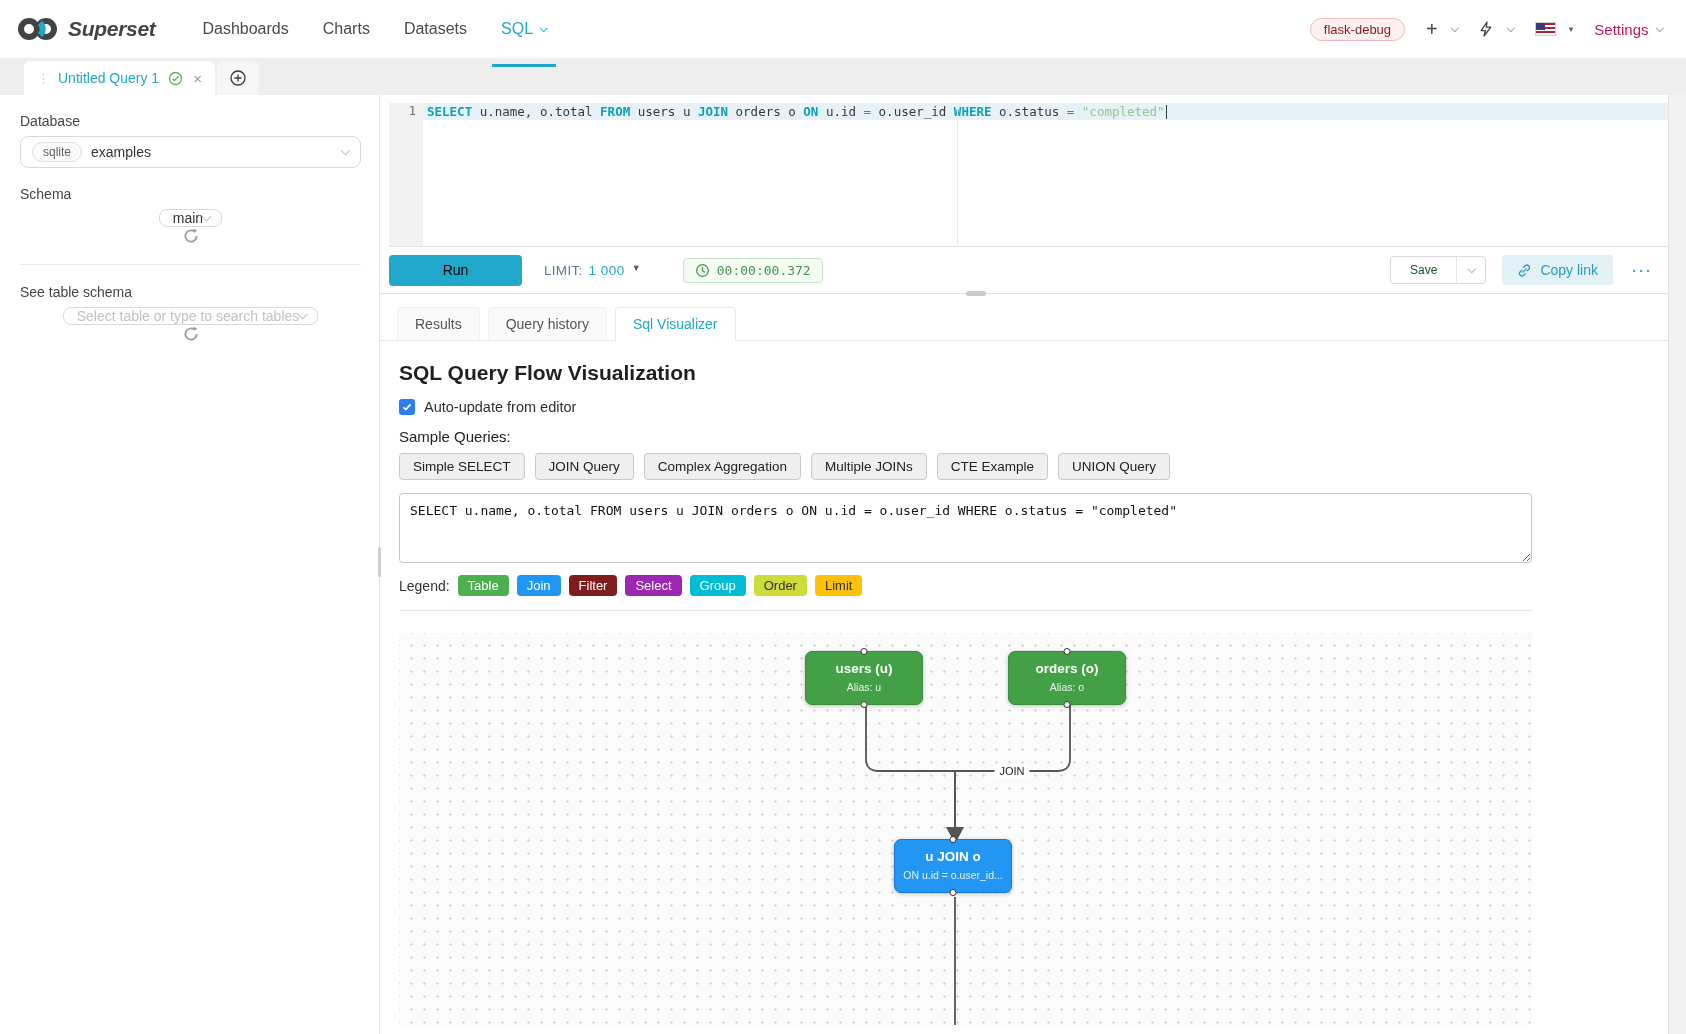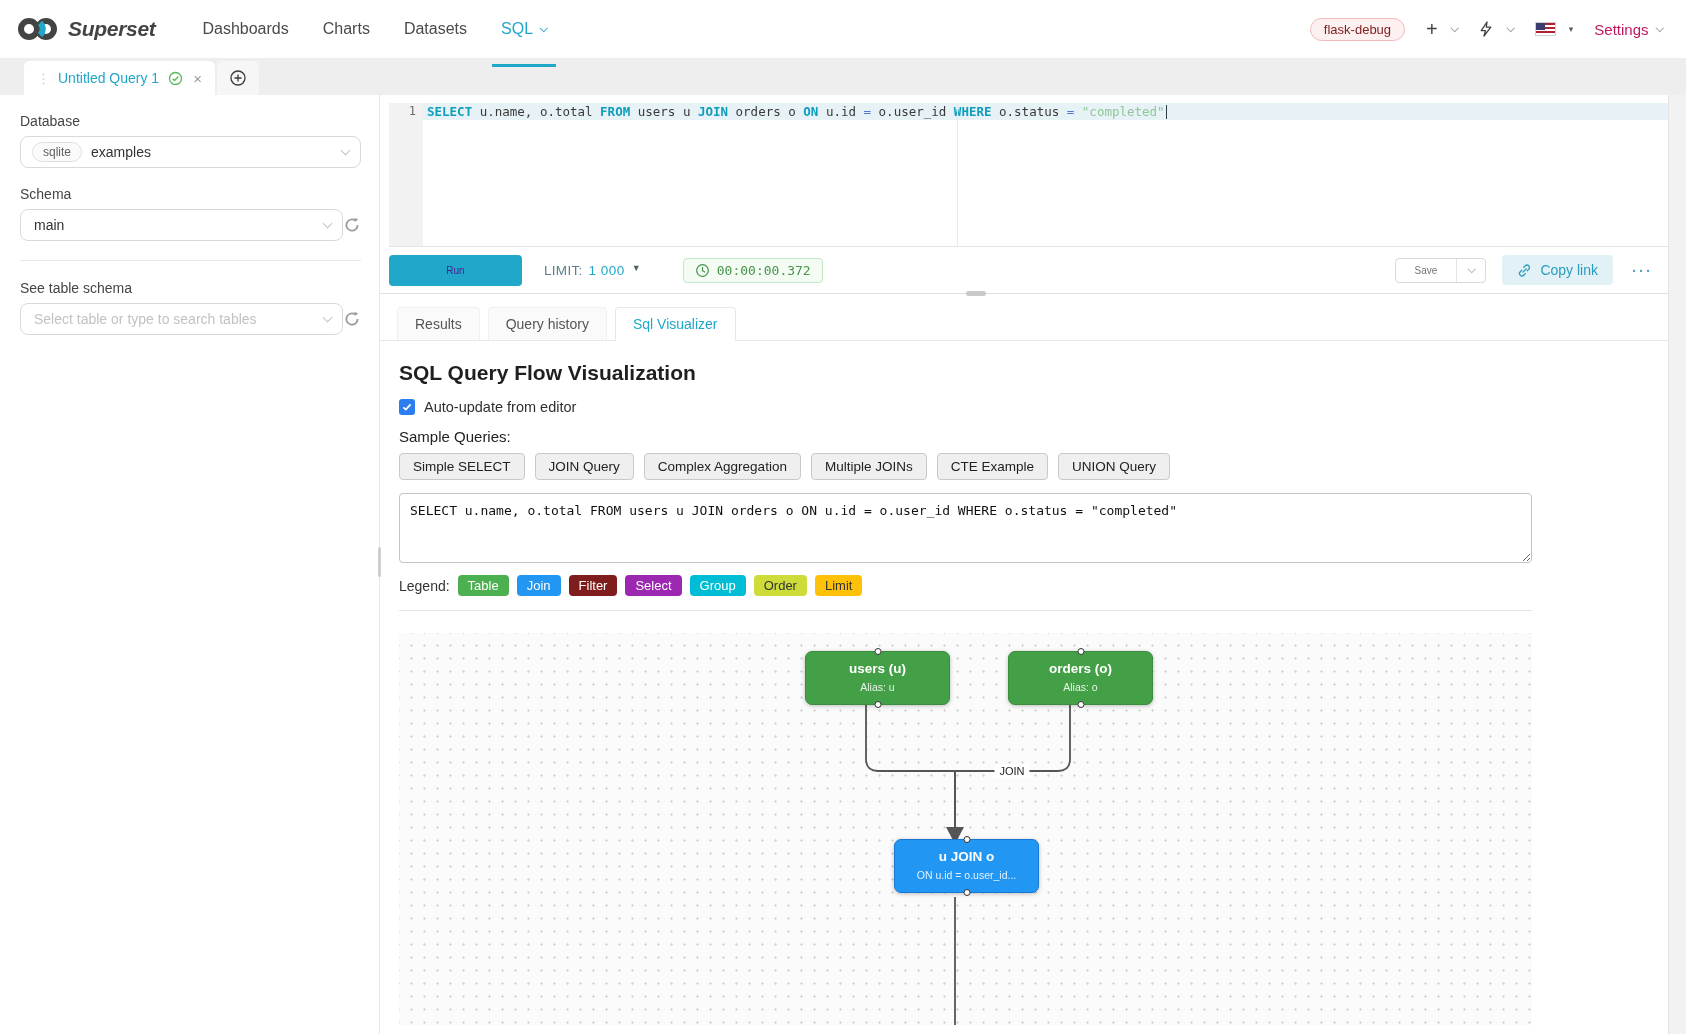--- a/index.html
+++ b/index.html
@@ -38,21 +38,21 @@
   
   .body { display: flex; height: 939px; }
   .sidebar { width: 380px; padding: 18px 18px 0 20px; border-right: 1px solid #e6e6e6; position: relative; background: #fff; }
   .side-label { font-size: 14px; color: #454545; margin-bottom: 7px; }
   .sel { height: 32px; border: 1px solid #d9d9d9; border-radius: 8px; display: flex; align-items: center; padding: 0 11px; background: #fff; cursor: pointer; }
   .sel .sel-chev { margin-left: auto; width: 7px; height: 7px; border-right: 1.6px solid #c3c3c3; border-bottom: 1.6px solid #c3c3c3; transform: rotate(45deg); margin-top: -4px; }
   .engine-tag { font-size: 12px; color: #5f5f5f; background: #fafafa; border: 1px solid #e0e0e0; border-radius: 11px; padding: 2px 10px; }
   .sel-value { font-size: 14px; color: #333; margin-left: 9px; }
   .sel-value.solo { margin-left: 2px; }
   .sel-placeholder { font-size: 14px; color: #c2c2c2; margin-left: 2px; white-space: nowrap; overflow: hidden; }
-  .sel-row { display: flex; align-items: center; margin-bottom: 0; }
+  .sel-row { display: flex; align-items: center; margin-bottom: 0; flex-direction: column; }
   .sel-row .sel { flex: 1; }
   .refresh-btn { flex: 0 0 auto; width: 18px; height: 18px; cursor: pointer; }
   .side-divider { border-top: 1px solid #e8e8e8; margin: 19px 0; }
   .mt18 { margin-top: 18px; }
   .side-resize-handle { position: absolute; right: -2px; top: 452px; width: 3px; height: 30px; background: #cfcfcf; border-radius: 2px; cursor: col-resize; }
 
   .main { flex: 1; display: flex; flex-direction: column; background: #fff; padding-top: 8px; min-width: 0; }
   .scroll-strip { width: 18px; background: #f2f2f2; border-left: 1px solid #e3e3e3; }
 
   
@@ -63,28 +63,28 @@
   .code-line { position: relative; padding-left: 4px; white-space: pre; }
   .tok-kw { color: #0e9dbb; font-weight: 700; }
   .tok-pl { color: #3a3a3a; }
   .tok-op { color: #4f76d6; }
   .tok-str { color: #8fc795; }
   .cursor { display: inline-block; width: 1.6px; height: 14px; background: #2e3d42; vertical-align: text-bottom; margin-left: 1px; }
   .print-margin { position: absolute; left: 534px; top: 0; bottom: 0; width: 1px; background: #e9e9e9; }
 
   
   .toolbar { height: 46px; display: flex; align-items: center; padding: 0 15px 0 9px; }
-  .run-btn { width: 133px; height: 31px; background: #20a7c9; color: #4c1d95; border: none; border-radius: 4px; font-size: 10px; font-family: inherit; cursor: pointer; }
+  .run-btn { width: 133px; height: 31px; background: #20a7c9; color: #000000; border: none; border-radius: 4px; font-size: 14px; font-family: inherit; cursor: pointer; }
   .limit-group { display: flex; align-items: flex-start; margin-left: 22px; cursor: pointer; }
   .limit-label { font-size: 13.5px; color: #5b7e8c; letter-spacing: 0.3px; }
   .limit-value { font-size: 13.5px; color: #20a7c9; margin-left: 6px; letter-spacing: 0.5px; }
   .timer { display: flex; align-items: center; gap: 7px; margin-left: 42px; border: 1px solid #c4e6c9; background: #f3fbf2; border-radius: 4px; padding: 4px 11px; color: #46934c; font-family: "DejaVu Sans Mono", monospace; font-size: 13px; }
   .toolbar-spacer { flex: 1; }
   .save-split { display: flex; border: 1px solid #d9d9d9; border-radius: 4px; overflow: hidden; background: #fff; }
-  .save-main { padding: 6px 19px; font-size: 10px; color: #737373; cursor: pointer; }
+  .save-main { padding: 6px 19px; font-size: 12px; color: #14532d; cursor: pointer; }
   .save-caret { width: 29px; display: flex; align-items: center; justify-content: center; border-left: 1px solid #e4e4e4; cursor: pointer; }
   .save-caret .chev { margin: -2px 0 0 0; border-color: #9bb7c4; }
   .copy-link { display: flex; align-items: center; gap: 8px; background: #e2f1f6; color: #2a9cbd; border: none; border-radius: 4px; padding: 7px 15px; font-size: 14px; font-family: inherit; margin-left: 16px; cursor: pointer; }
   .more-dots { color: #5aa7c0; font-size: 15px; font-weight: 700; letter-spacing: 2px; margin-left: 19px; cursor: pointer; }
 
   .hdivider { border-top: 1px solid #e0e0e0; position: relative; }
   .resize-pill { position: absolute; left: 586px; top: -3px; width: 20px; height: 5px; background: #c9c9c9; border-radius: 3px; cursor: row-resize; }
 
   
   .south-tabs { display: flex; gap: 8px; padding: 13px 0 0 17px; border-bottom: 1px solid #e8e8e8; }
@@ -103,21 +103,21 @@
   .query-textarea { display: block; width: 100%; height: 70px; margin-top: 13px; border: 1px solid #c4c4c4; border-radius: 4px; padding: 8px 10px; font-family: "DejaVu Sans Mono", monospace; font-size: 13px; color: #111; resize: both; line-height: 1.4; }
   .legend-row { display: flex; align-items: center; gap: 8px; margin-top: 12px; font-size: 14px; color: #333; }
   .legend-badge { color: #fff; font-size: 13px; border-radius: 4px; padding: 3px 10px; }
   .pane-hr { border: none; border-top: 1px solid #e4e4e4; margin-top: 14px; }
 
   
   .flow-canvas { position: relative; margin-top: 22px; height: 392px; background: #fbfbfb;
     background-image: radial-gradient(circle, #d7d7d7 1.2px, transparent 1.4px);
     background-size: 13px 13px; background-position: 6px 6px; overflow: hidden; cursor: grab; }
   .flow-edges { position: absolute; inset: 0; }
-  .flow-node { position: absolute; width: 145px; border-radius: 7px; border: 1px solid transparent; text-align: center; padding: 9px 6px 11px; box-shadow: 0 1px 4px rgba(0,0,0,0.25); cursor: pointer; }
+  .flow-node { position: absolute; width: 118px; border-radius: 7px; border: 1px solid transparent; text-align: center; padding: 9px 6px 11px; box-shadow: 0 1px 4px rgba(0,0,0,0.25); cursor: pointer; }
   .pos-users { left: 406px; top: 18px; }
   .pos-orders { left: 609px; top: 18px; }
   .pos-join { left: 495px; top: 206px; }
   .node-title { color: #fff; font-size: 13.5px; font-weight: 700; }
   .node-sub { color: rgba(255,255,255,0.88); font-size: 10.5px; margin-top: 5px; white-space: nowrap; }
   .handle { position: absolute; left: 50%; transform: translateX(-50%); width: 7px; height: 7px; border-radius: 50%; background: #fff; border: 1.5px solid #333; }
   .handle.top { top: -4px; } .handle.bottom { bottom: -4px; }
   .edge-label { position: absolute; left: 613px; top: 138px; transform: translate(-50%,-50%); background: #fff; padding: 1px 5px; font-size: 11px; color: #222; }
 </style>
 </head>

